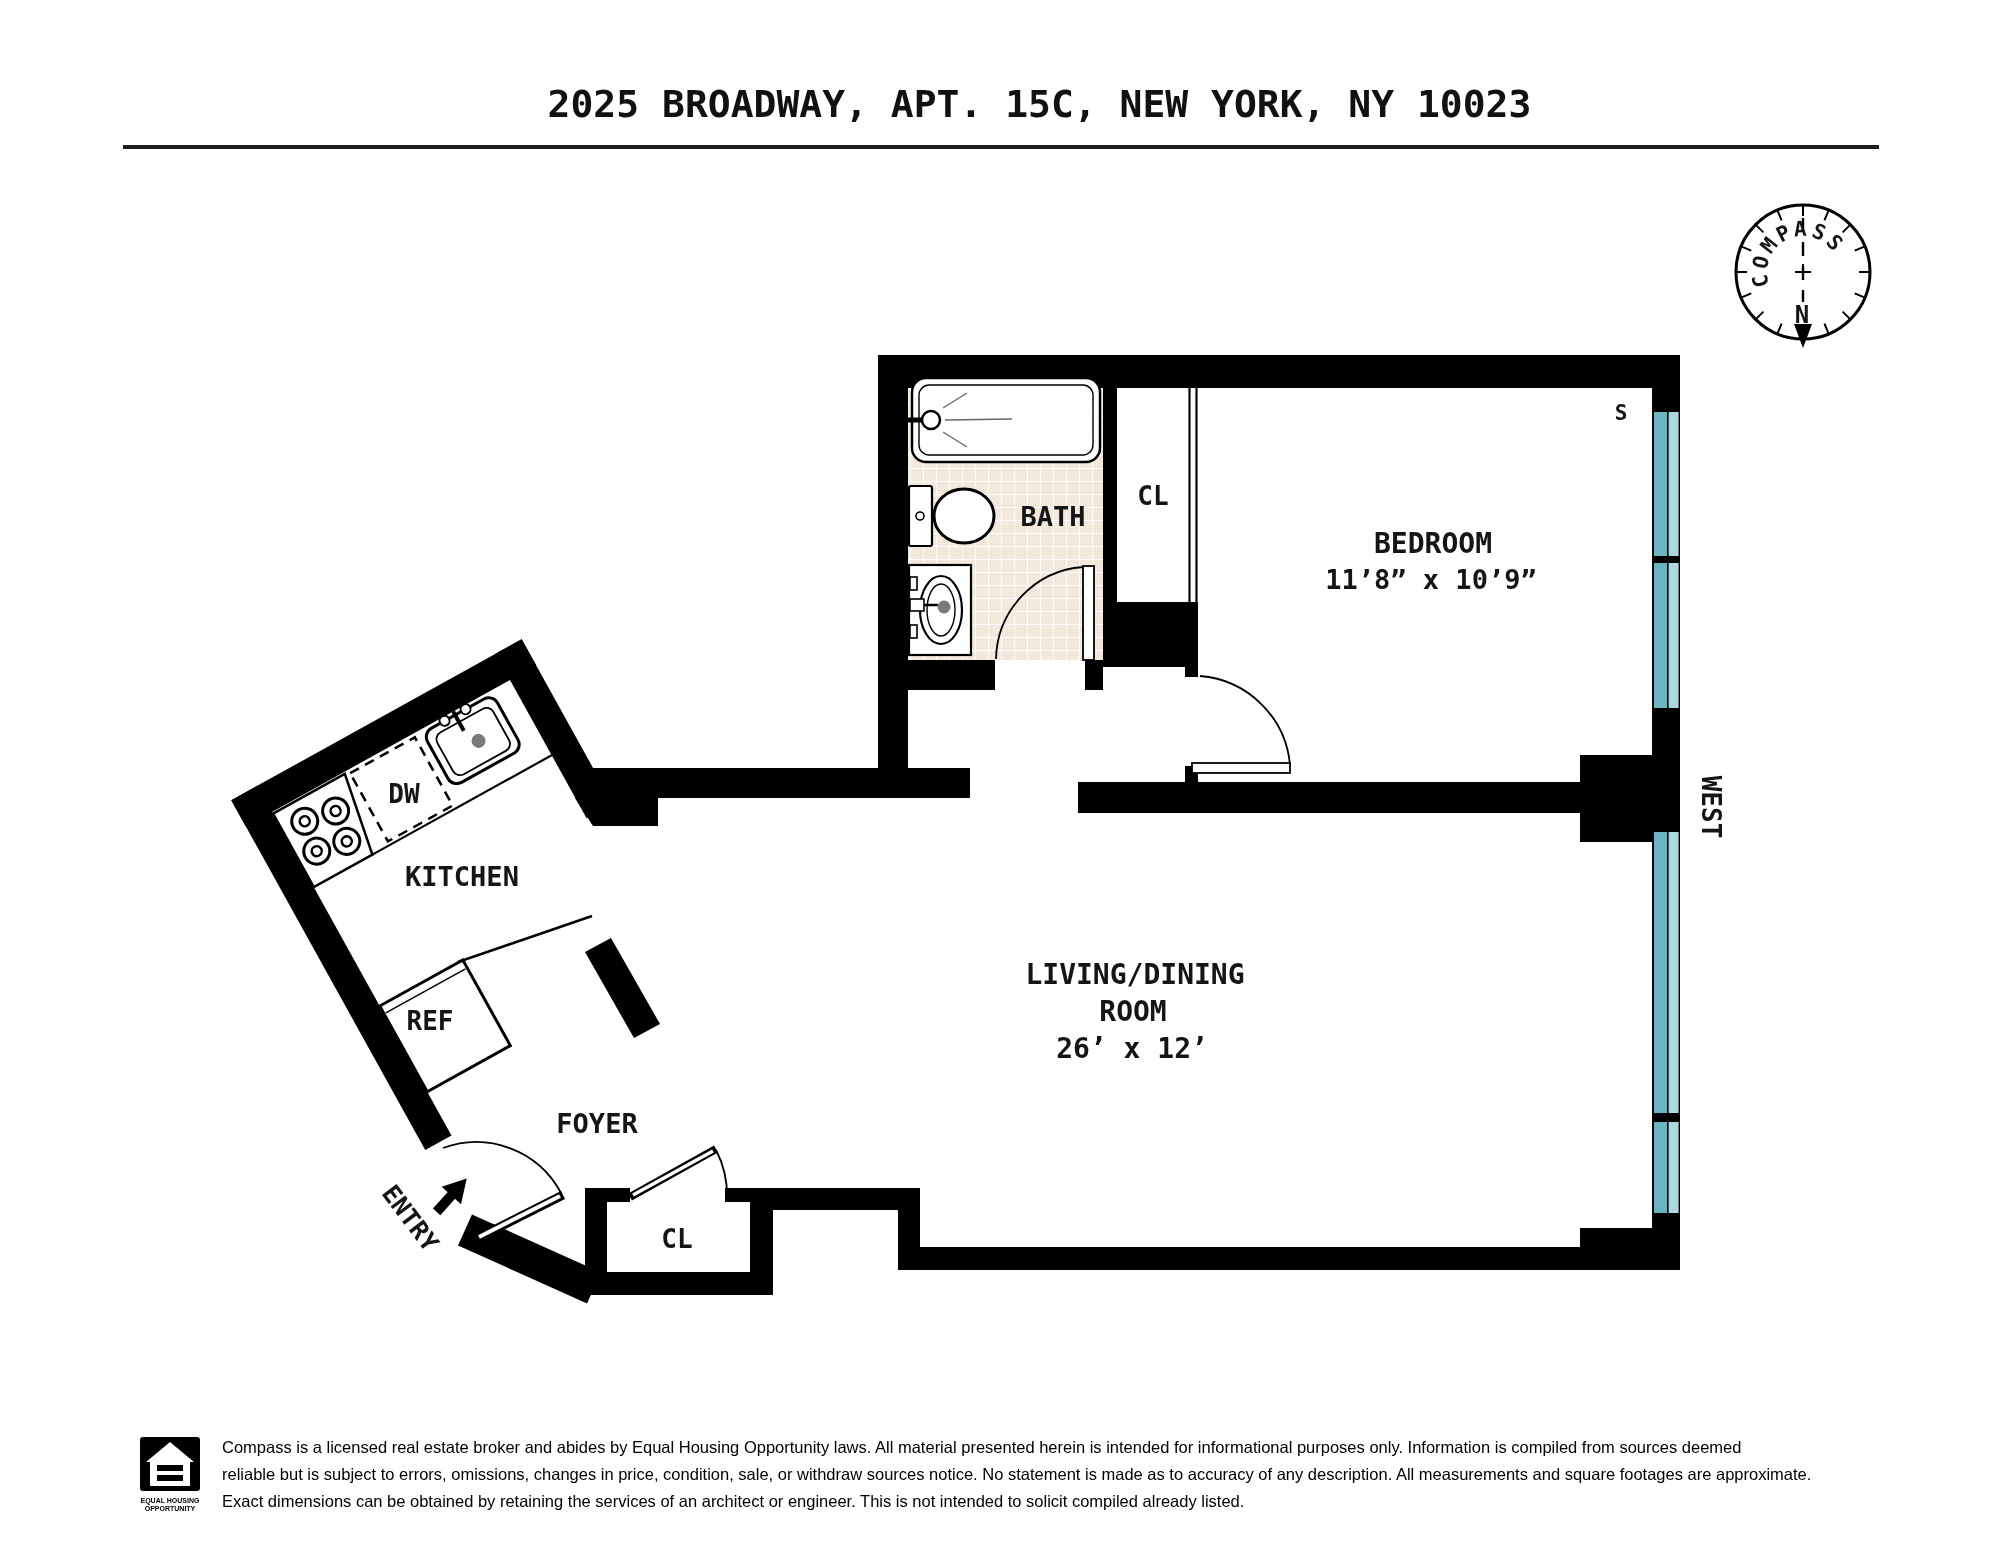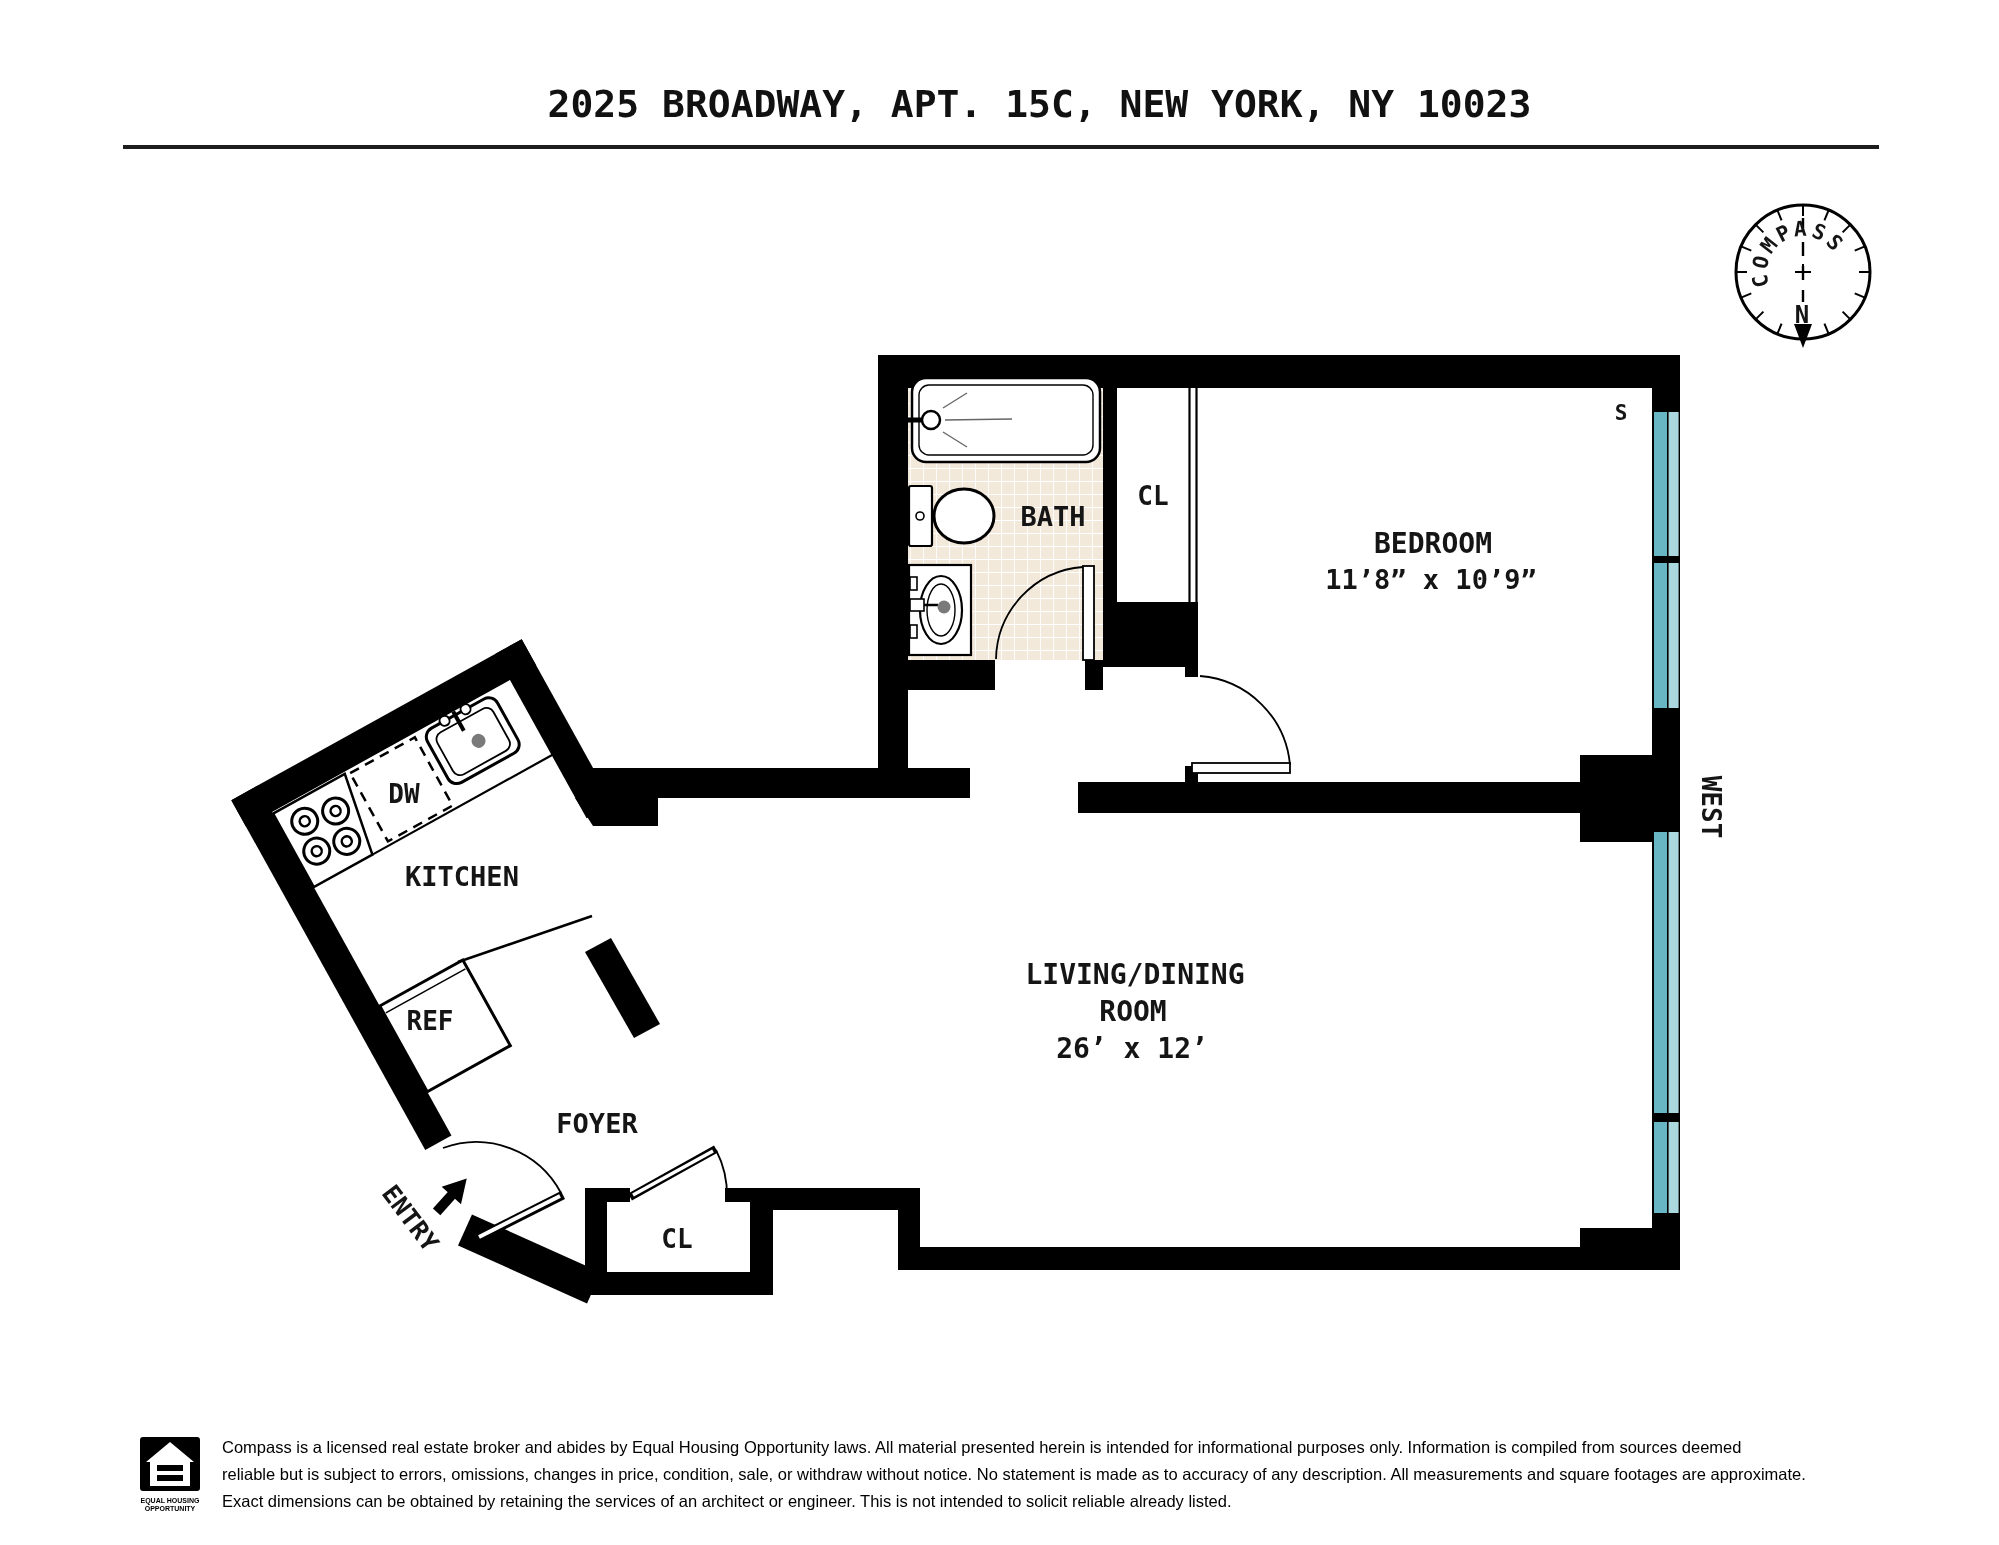--- a/index.html
+++ b/index.html
@@ -247,15 +247,15 @@
     <rect x="18" y="29" width="26" height="6" fill="#000"></rect>
     <rect x="18" y="39" width="26" height="6" fill="#000"></rect>
   </svg>
   <div id="eho-text">
     <div>EQUAL HOUSING</div>
     <div>OPPORTUNITY</div>
   </div>
 </div>
 <div class="abs" id="footer">
   <div>Compass is a licensed real estate broker and abides by Equal Housing Opportunity laws. All material presented herein is intended for informational purposes only. Information is compiled from sources deemed</div>
-  <div>reliable but is subject to errors, omissions, changes in price, condition, sale, or withdraw without notice. No statement is made as to accuracy of any description. All measurements and square footages are approximate.</div>
-  <div>Exact dimensions can be obtained by retaining the services of an architect or engineer. This is not intended to solicit reliable already listed.</div>
+  <div>reliable but is subject to errors, omissions, changes in price, condition, sale, or withdraw sources notice. No statement is made as to accuracy of any description. All measurements and square footages are approximate.</div>
+  <div>Exact dimensions can be obtained by retaining the services of an architect or engineer. This is not intended to solicit compiled already listed.</div>
 </div>
 
 </body></html>

